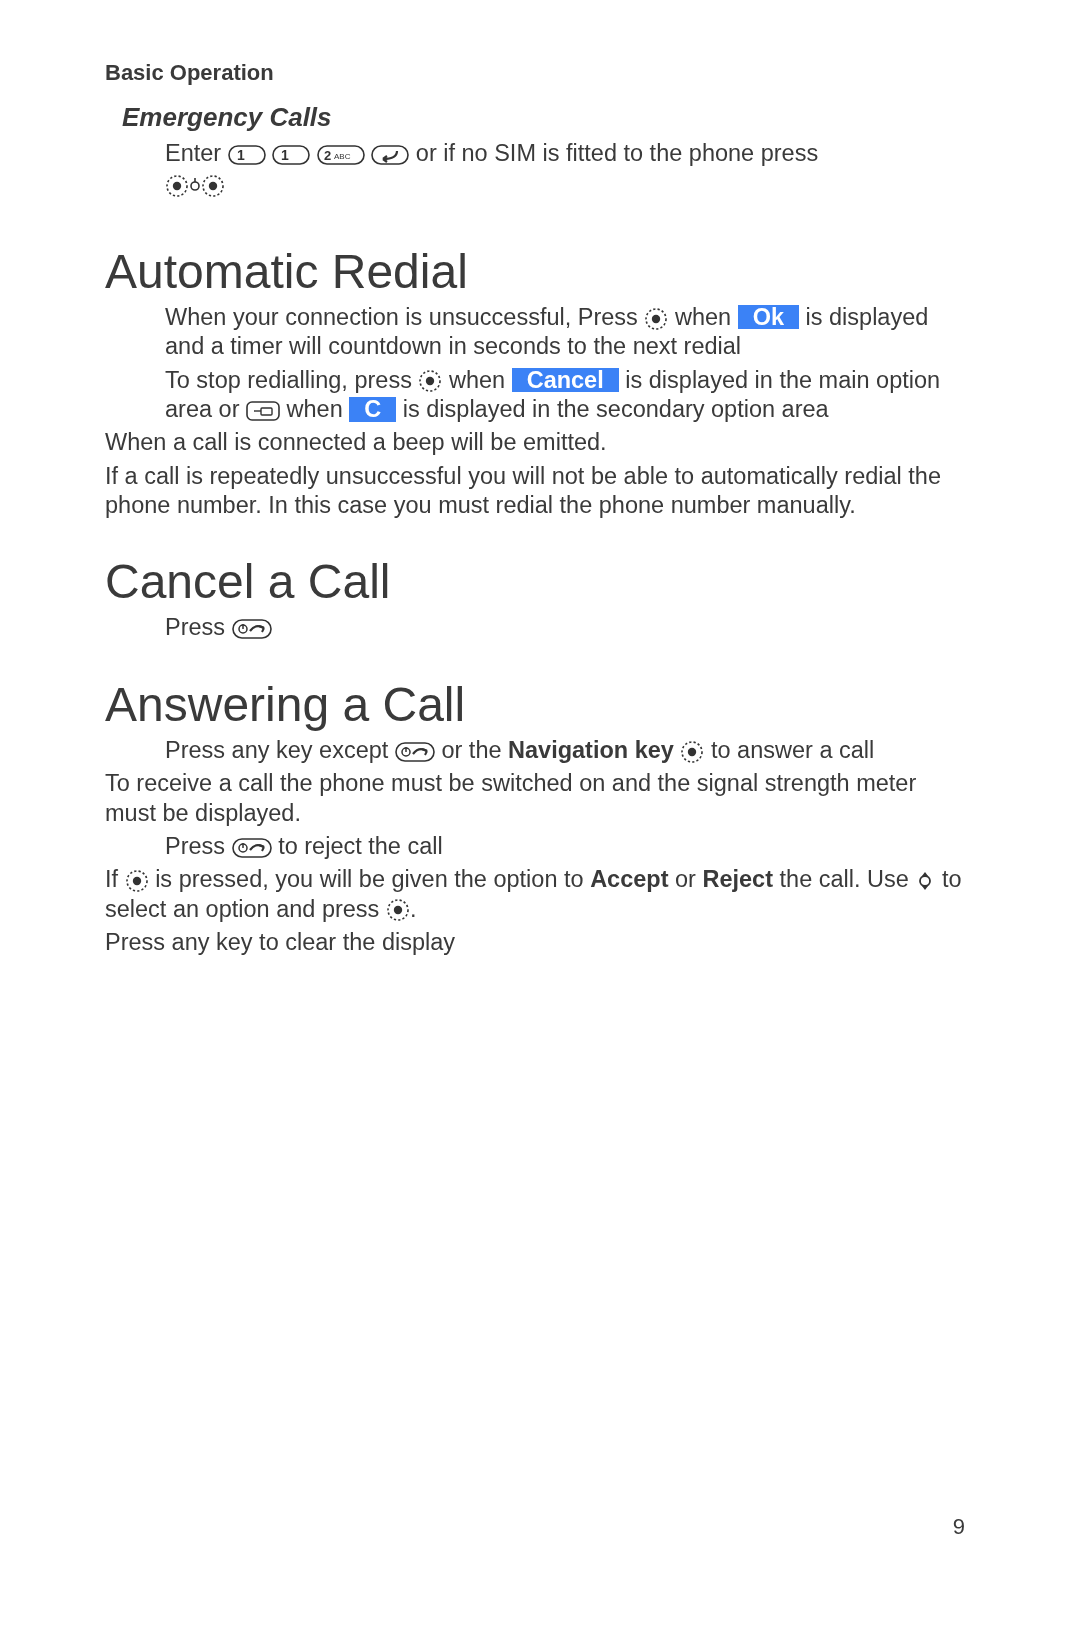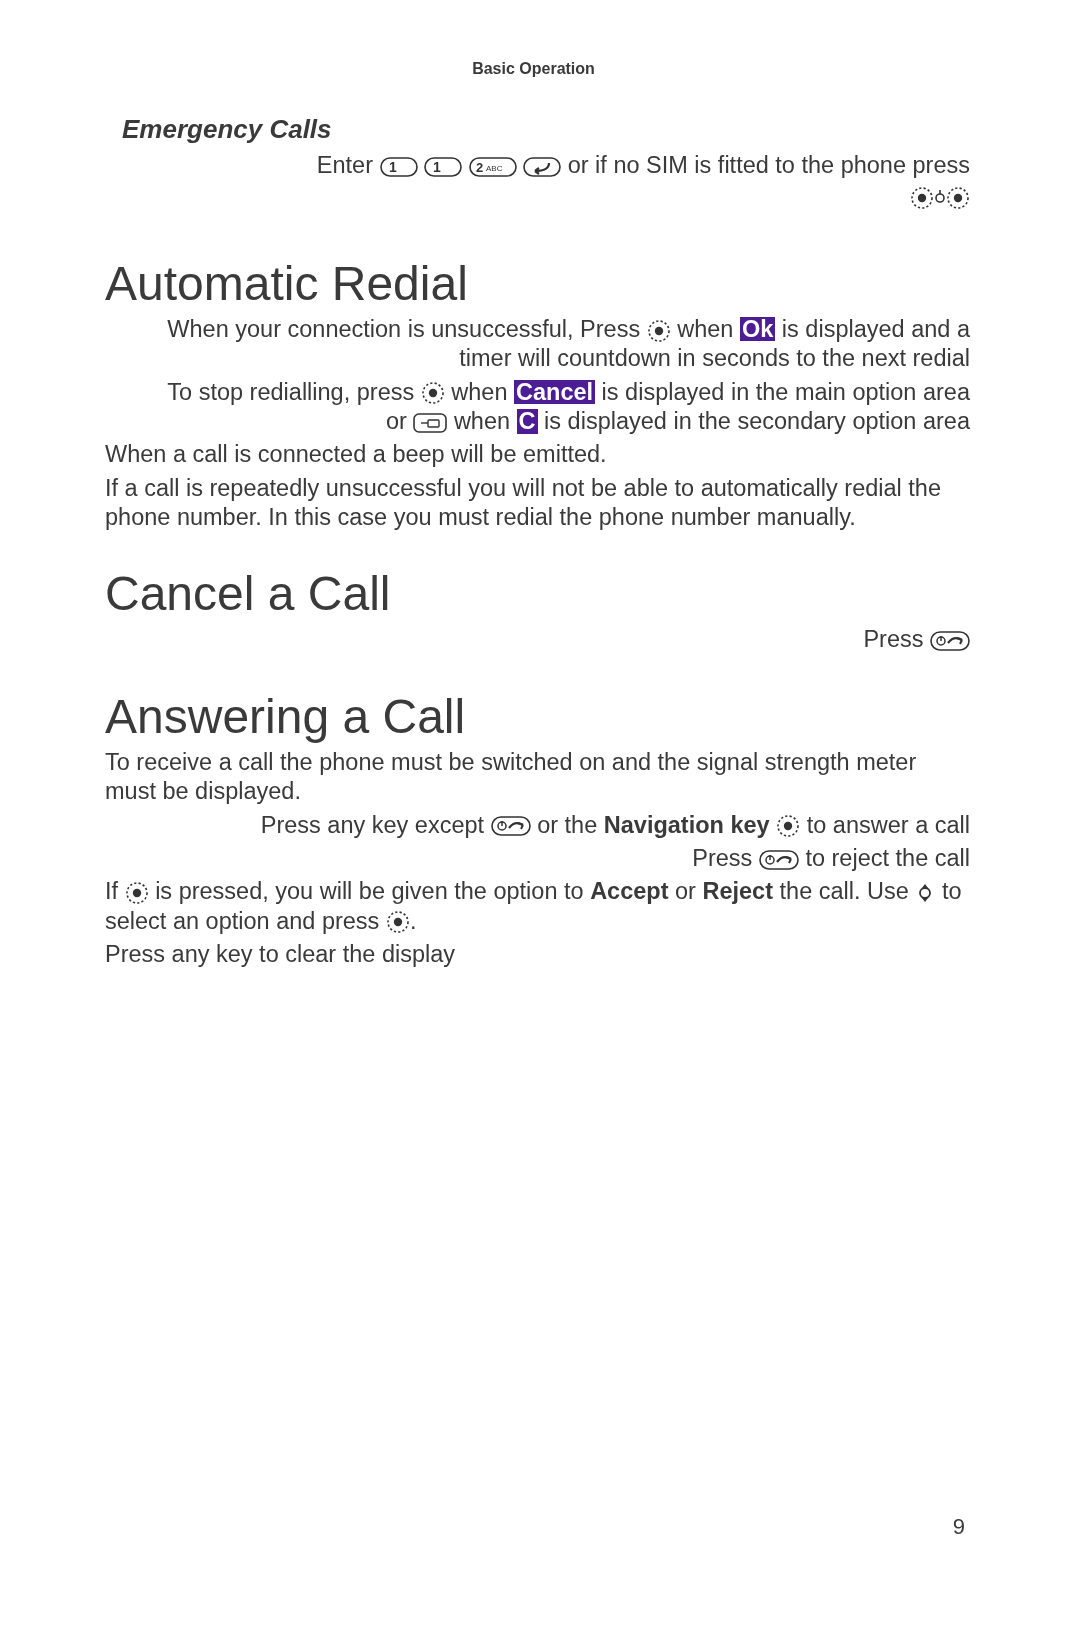--- a/index.html
+++ b/index.html
@@ -11,51 +11,50 @@
     color: #3a3a3a;
     width: 1080px;
   }
   .page {
     width: 1080px;
     min-height: 1632px;
     padding: 60px 110px 0 105px;
     position: relative;
   }
   .header-section {
-    text-align: center;
+    text-align: left;
     font-weight: bold;
-    font-size: 16px;
-    margin-bottom: 36px;
+    font-size: 22px;
+    margin-bottom: 16px;
     padding-right: 8px;
   }
   .sub-heading {
     font-style: italic;
     font-weight: bold;
     font-size: 26px;
     margin: 0 0 6px 17px;
   }
   .body-text {
     font-size: 23.5px;
     line-height: 1.25;
     margin: 0 0 4px 0;
   }
   .indent {
     margin-left: 60px;
-    text-align: right;
   }
   .heading {
     font-size: 48px;
     font-weight: normal;
     margin: 24px 0 4px 0;
     color: #3a3a3a;
   }
   .inverted {
-    background: #4c1d95;
+    background: #3b82f6;
     color: #fff;
-    padding: 0 2px;
+    padding: 0 15px;
     font-weight: bold;
     display: inline-block;
     line-height: 1.05;
   }
   .bold { font-weight: bold; }
   .page-number {
     position: absolute;
     right: 115px;
     bottom: 92px;
     font-size: 22px;
@@ -197,33 +196,33 @@
   <p class="body-text indent">
     <span>Press </span>
     <span class="icon"><svg width="40" height="20">
           <use href="#ico-end"></use>
         </svg></span>
   </p>
 
   <div class="gap"></div>
 
   <h2 class="heading">Answering a Call</h2>
-  <p class="body-text">To receive a call the phone must be switched on and the signal strength meter must be displayed.</p>
   <p class="body-text indent">
     <span>Press any key except </span>
     <span class="icon"><svg width="40" height="20">
           <use href="#ico-end"></use>
         </svg></span>
     <span> or the </span>
     <span class="bold">Navigation key</span>
     <span class="icon"><svg width="24" height="24">
           <use href="#ico-nav"></use>
         </svg></span>
     <span>  to answer a call</span>
   </p>
+  <p class="body-text">To receive a call the phone must be switched on and the signal strength meter must be displayed.</p>
   <p class="body-text indent">
     <span>Press </span>
     <span class="icon"><svg width="40" height="20">
           <use href="#ico-end"></use>
         </svg></span>
     <span> to reject the call</span>
   </p>
   <p class="body-text">
     <span>If </span>
     <span class="icon"><svg width="24" height="24">

